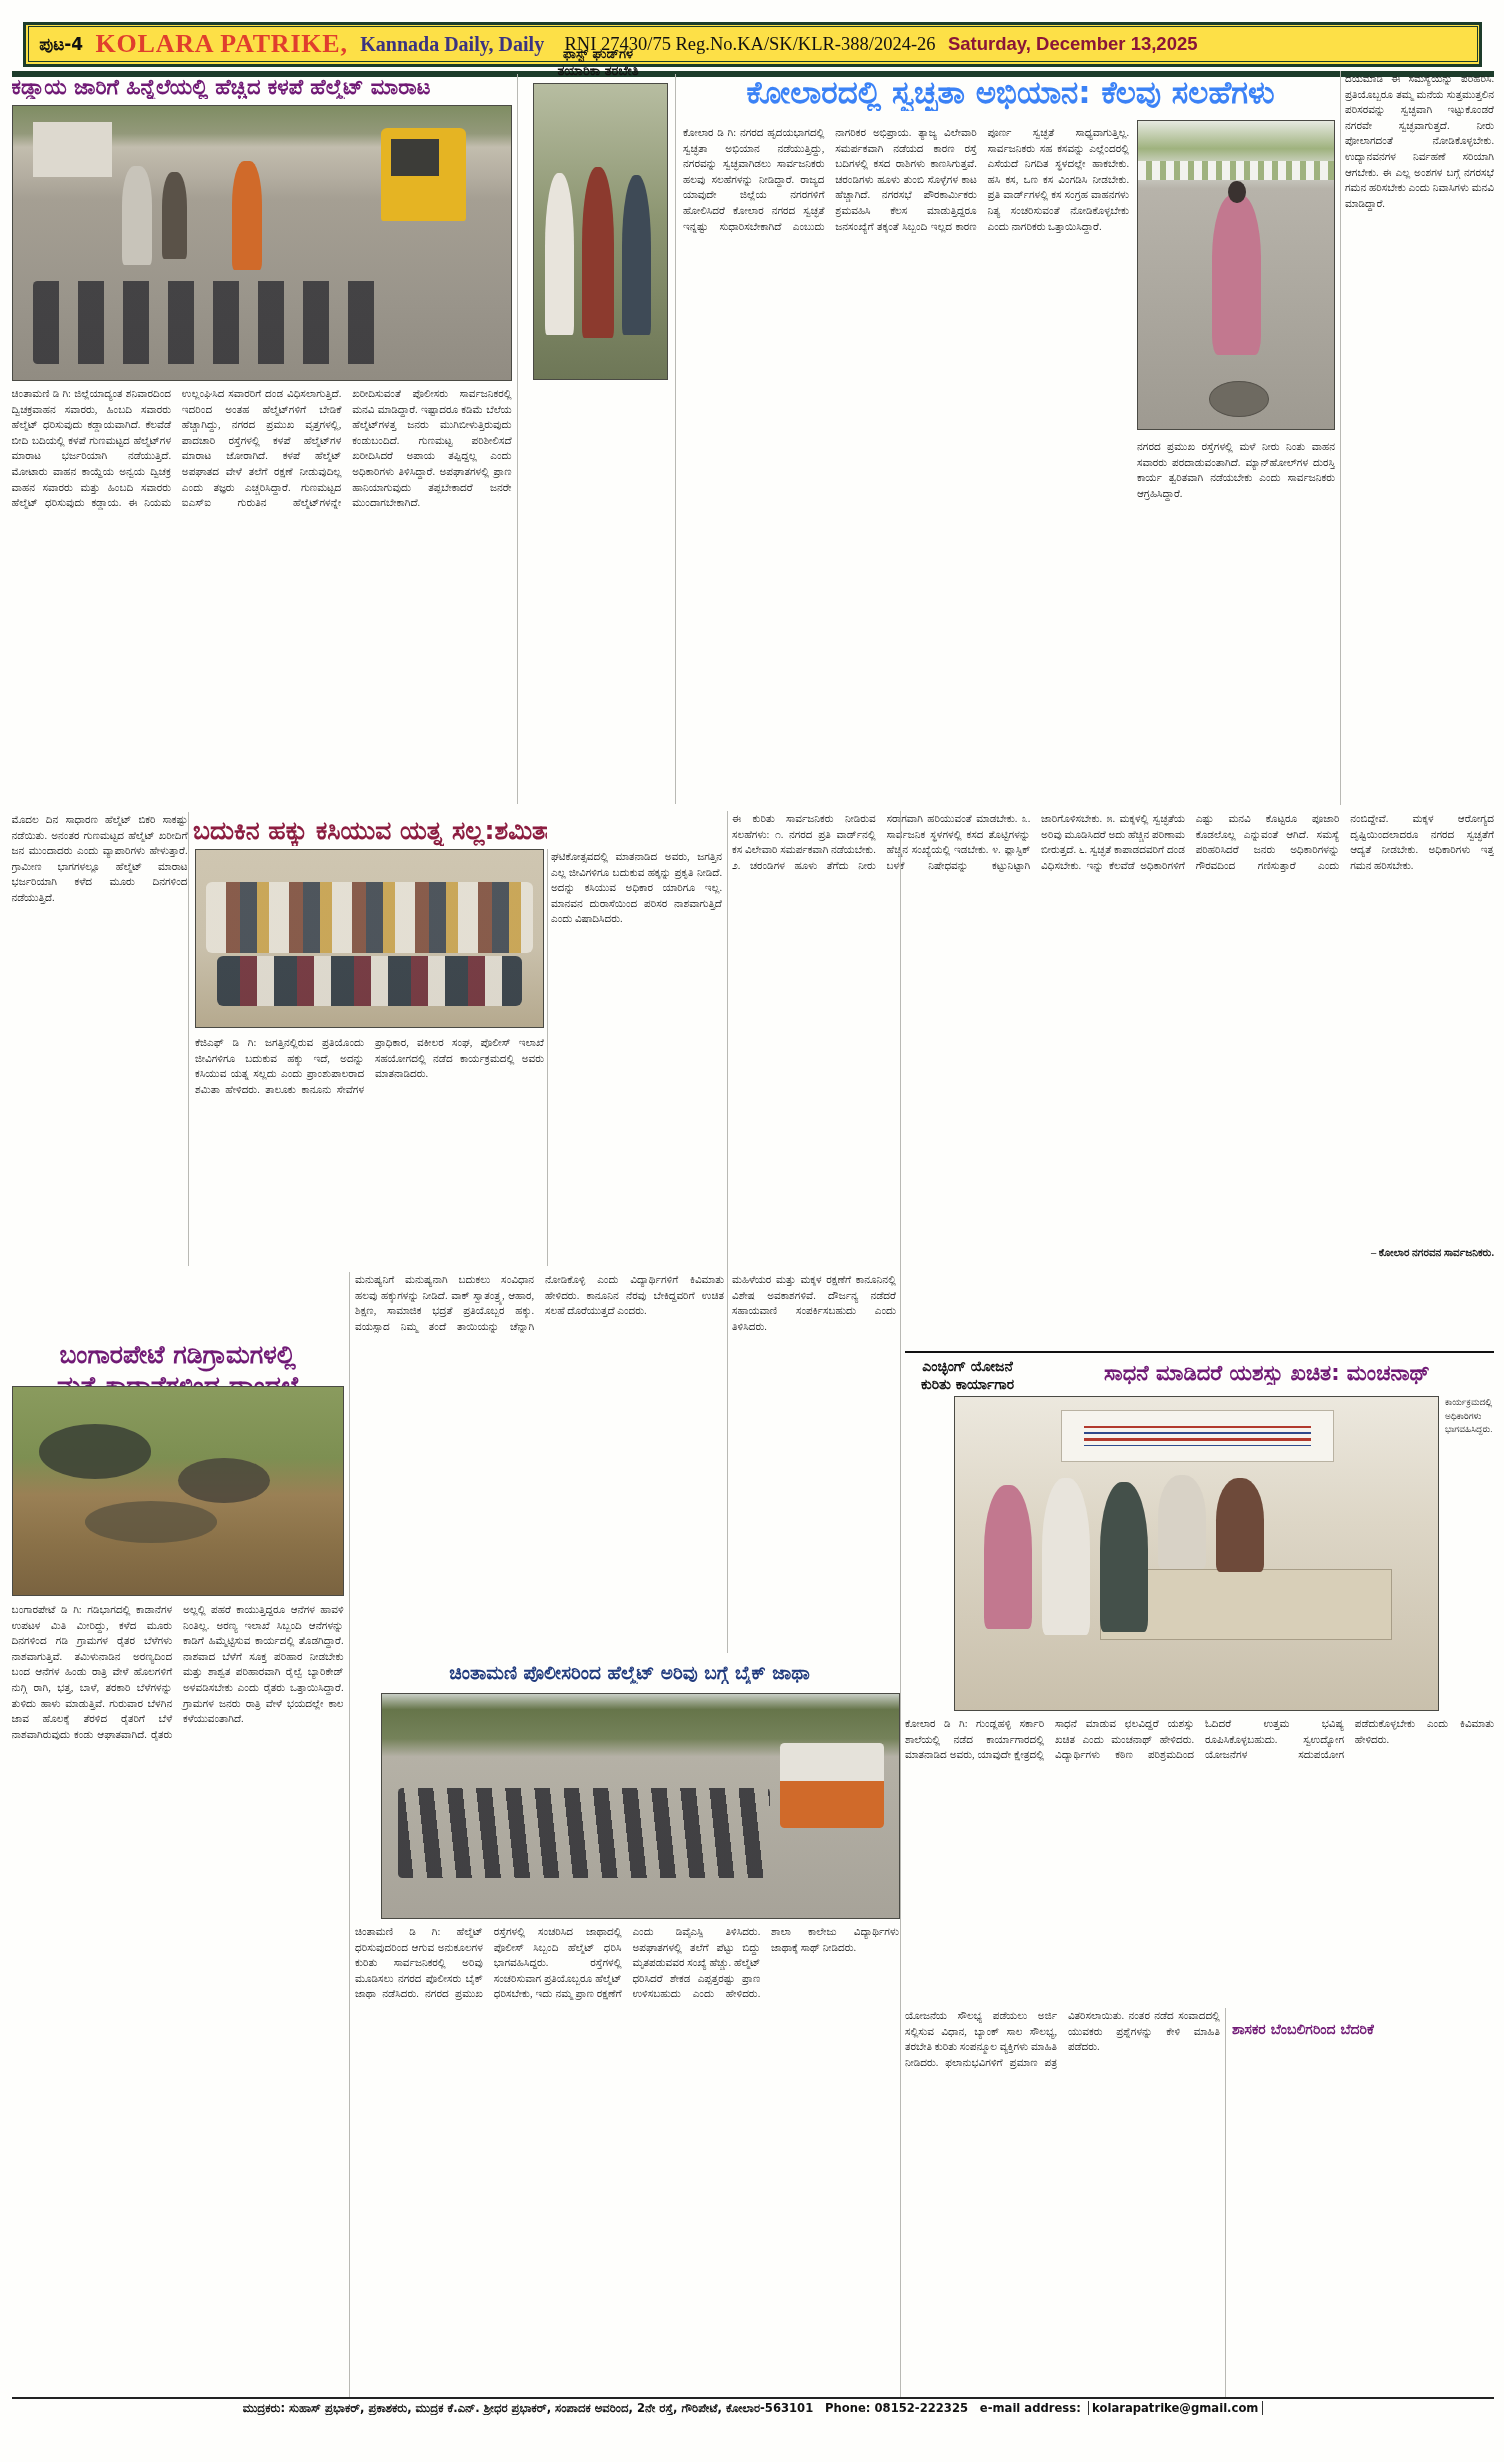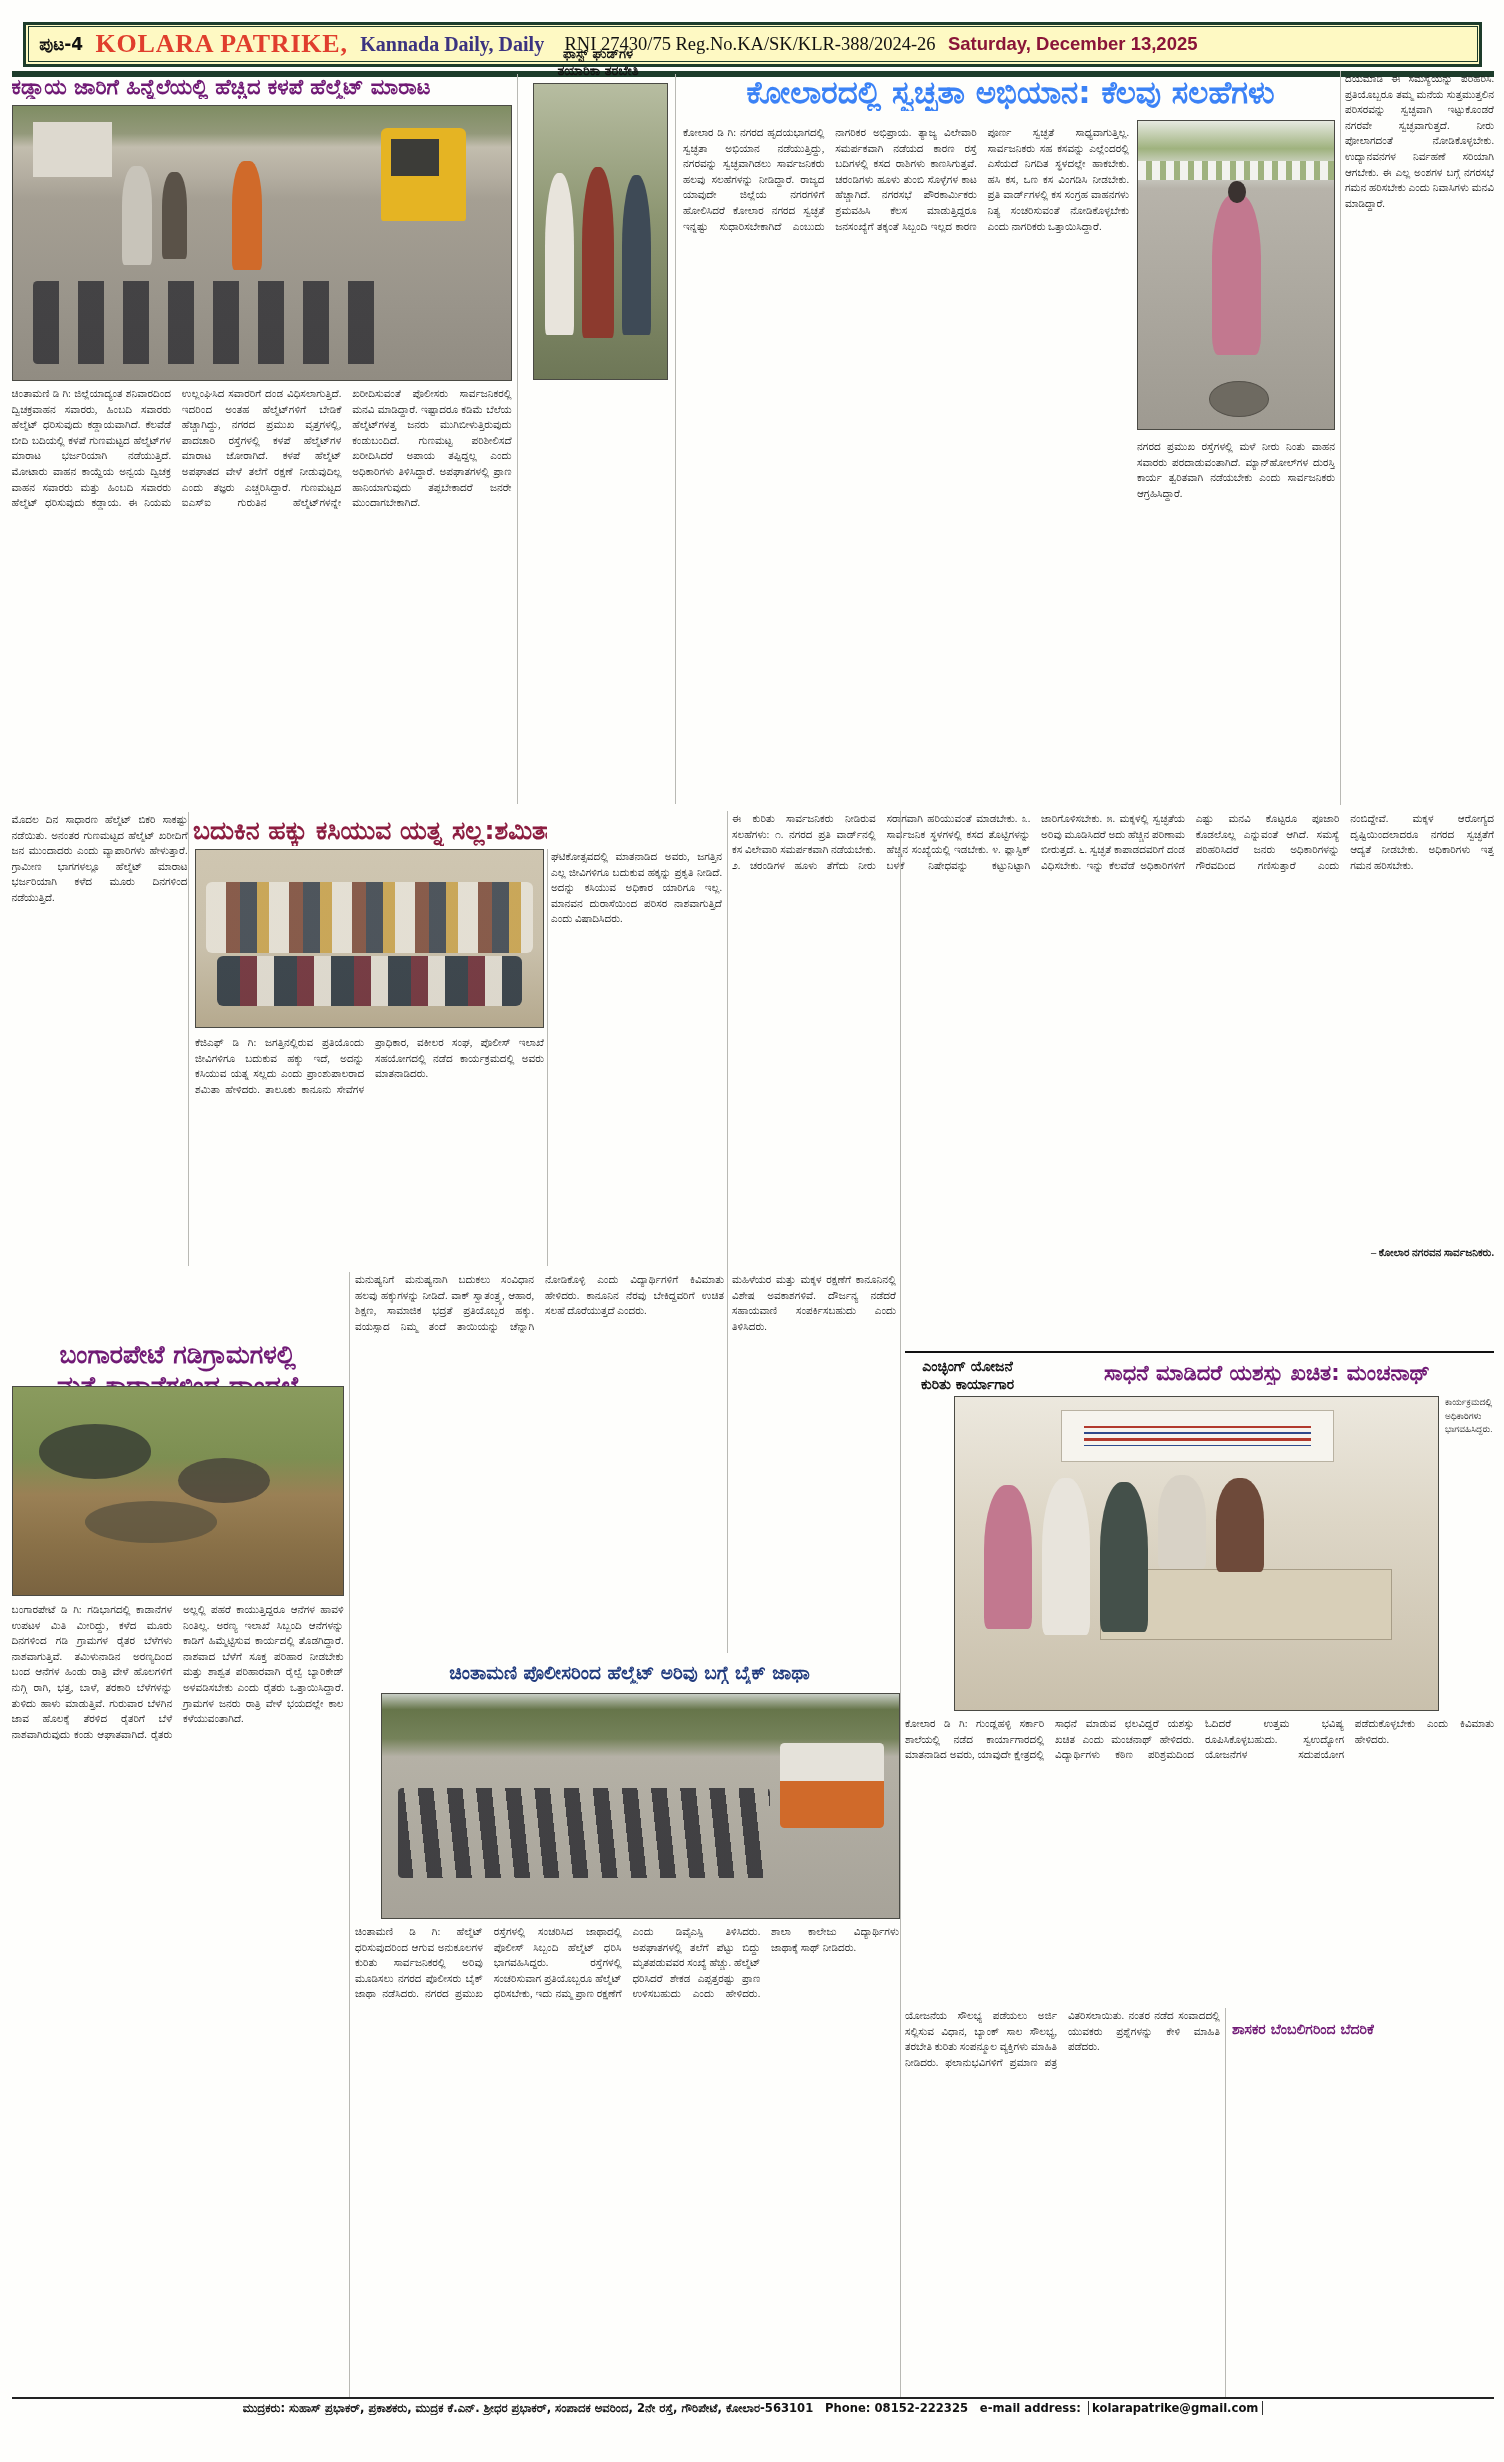--- a/index.html
+++ b/index.html
@@ -1,20 +1,20 @@
 <!DOCTYPE html>
 <html style="font-size:12.4px"><head>
 <meta charset="utf-8">
 <style>
   html,body{margin:0;padding:0;background:#ffffff;}
   .page{position:relative;width:1505px;height:2462px;background:#fefefc;overflow:hidden;
         font-family:"Liberation Serif","DejaVu Sans",serif;color:#1c1c1c;}
   
   .mast-outer{position:absolute;left:23px;top:21.6px;width:1459px;height:45px;
-              border:3.9px solid #1d3c2b;background:#fef9c3;box-sizing:border-box;padding:1.5px;}
+              border:3.9px solid #1d3c2b;background:#fde047;box-sizing:border-box;padding:1.5px;}
   .mast-inner{width:100%;height:100%;border:1.5px solid #1d3c2b;box-sizing:border-box;
               display:flex;align-items:center;gap:12.4px;padding:0 10.8px;white-space:nowrap;overflow:hidden;}
   .mast-page{font-weight:bold;font-size:17px;color:#111;font-family:"DejaVu Sans",sans-serif;}
   .mast-title{font-weight:bold;font-size:26px;color:#e03e2d;letter-spacing:0.8px;font-family:"Liberation Serif",serif;}
   .mast-sub{font-weight:bold;font-size:20px;color:#3b3380;}
   .mast-rni{font-size:18.5px;color:#111;margin-left:8px;}
   .mast-date{font-weight:bold;font-size:18.5px;color:#8a1538;font-family:"Liberation Sans",sans-serif;}
   .top-rule{position:absolute;left:11.6px;top:71px;width:1482px;height:6.2px;background:#1d3c2b;}
   
   .hl{position:absolute;font-weight:bold;overflow:hidden;white-space:nowrap;

